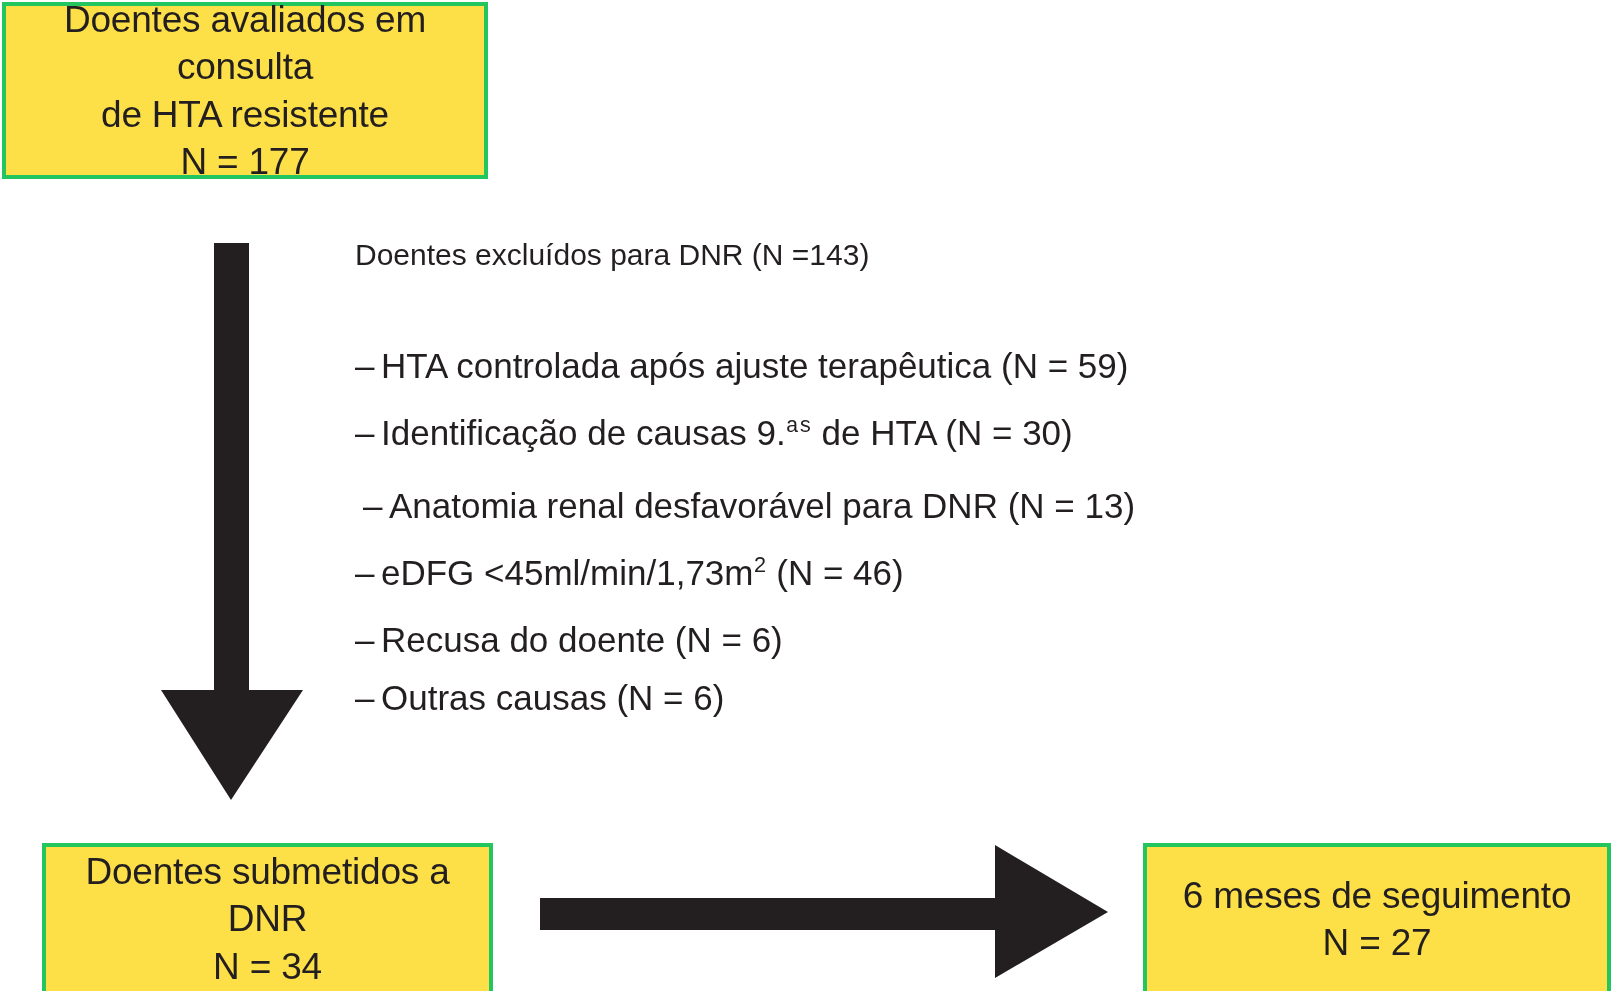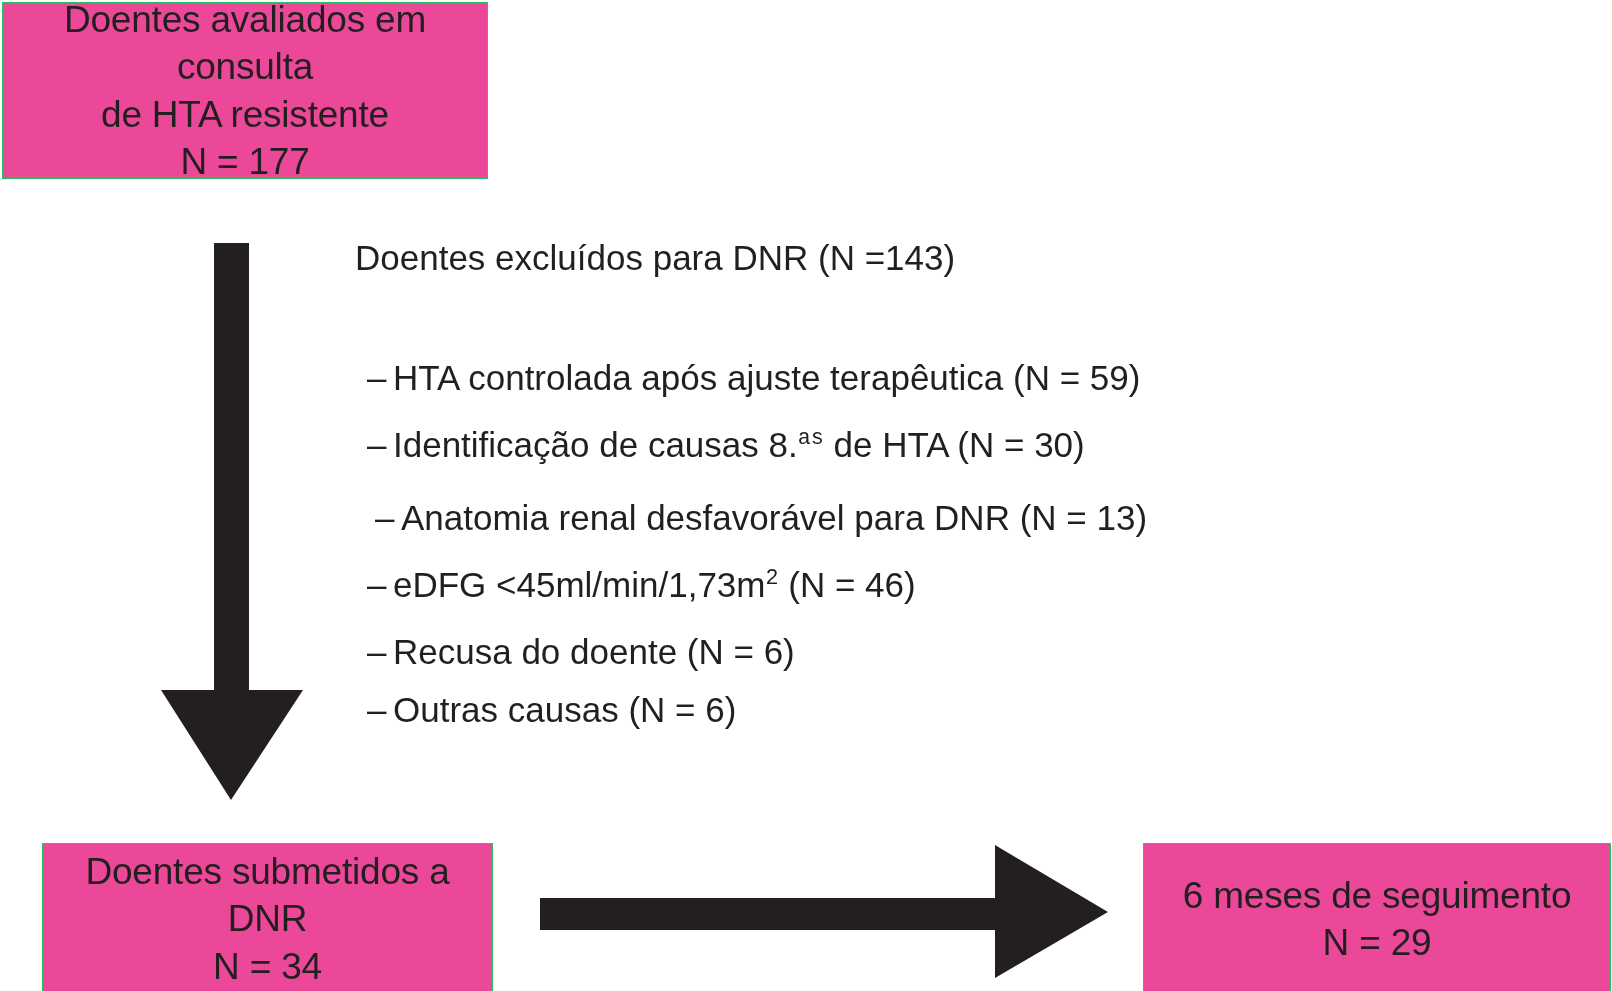--- a/index.html
+++ b/index.html
@@ -16,22 +16,22 @@
   #canvas {
     position: relative;
     width: 1612px;
     height: 991px;
     overflow: hidden;
     background: #ffffff;
   }
   .box {
     position: absolute;
     box-sizing: border-box;
-    border: 1px solid #22c55e;
-    background: #ec4899;
+    border: 4px solid #22c55e;
+    background: #fde047;
     display: flex;
     align-items: center;
     justify-content: center;
     text-align: center;
   }
   .box-text {
     font-size: 37px;
     line-height: 1.28;
     letter-spacing: -0.2px;
     color: #231f20;
@@ -55,37 +55,37 @@
     width: 468px;
     height: 152px;
   }
   #exclusion-list {
     position: absolute;
     left: 355px;
     top: 240px;
     width: 1200px;
   }
   .excl-heading {
-    font-size: 35px;
+    font-size: 30px;
     line-height: 1;
     color: #231f20;
     margin: 0 0 0 0;
     white-space: nowrap;
   }
   .excl-items {
     list-style: none;
     margin: 0;
     padding: 0;
   }
   .excl-item {
     font-size: 35px;
     line-height: 1;
     color: #231f20;
     white-space: nowrap;
-    margin: 12px;
+    margin: 0;
   }
   .excl-item .dash {
     display: inline-block;
     width: 26px;
   }
   sup {
     font-size: 0.62em;
     vertical-align: super;
     line-height: 0;
     font-family: Liberation Mono, monospace;
@@ -110,21 +110,21 @@
 N = 177</div>
   </div>
 
   <div id="exclusion-list" style="position: absolute;">
     <div class="excl-heading" style="position: absolute; left: 0px; top: 0px;">Doentes excluídos para DNR (N =143)</div>
     <ul class="excl-items">
       <li class="excl-item" style="position: absolute; left: 0px; top: 108px;">
         <span class="dash">–</span><span>HTA controlada após ajuste terapêutica (N = 59)</span><sup></sup><span></span>
       </li>
       <li class="excl-item" style="position: absolute; left: 0px; top: 175px;">
-        <span class="dash">–</span><span>Identificação de causas 8.</span><sup>as</sup><span> de HTA (N = 30)</span>
+        <span class="dash">–</span><span>Identificação de causas 9.</span><sup>as</sup><span> de HTA (N = 30)</span>
       </li>
       <li class="excl-item" style="position: absolute; left: 8px; top: 248px;">
         <span class="dash">–</span><span>Anatomia renal desfavorável para DNR (N = 13)</span><sup></sup><span></span>
       </li>
       <li class="excl-item" style="position: absolute; left: 0px; top: 315px;">
         <span class="dash">–</span><span>eDFG &lt;45ml/min/1,73m</span><sup>2</sup><span> (N = 46)</span>
       </li>
       <li class="excl-item" style="position: absolute; left: 0px; top: 382px;">
         <span class="dash">–</span><span>Recusa do doente (N = 6)</span><sup></sup><span></span>
       </li>
@@ -139,16 +139,16 @@
     <polygon fill="#231f20" points="540,898 995,898 995,845 1108,912 995,978 995,930 540,930"></polygon>
   </svg>
 
   <div class="box" id="box-bottom-left">
     <div class="box-text">Doentes submetidos a DNR
 N = 34</div>
   </div>
 
   <div class="box" id="box-right">
     <div class="box-text">6 meses de seguimento
-N = 29</div>
+N = 27</div>
   </div>
 
 </div>
 
 </body></html>

